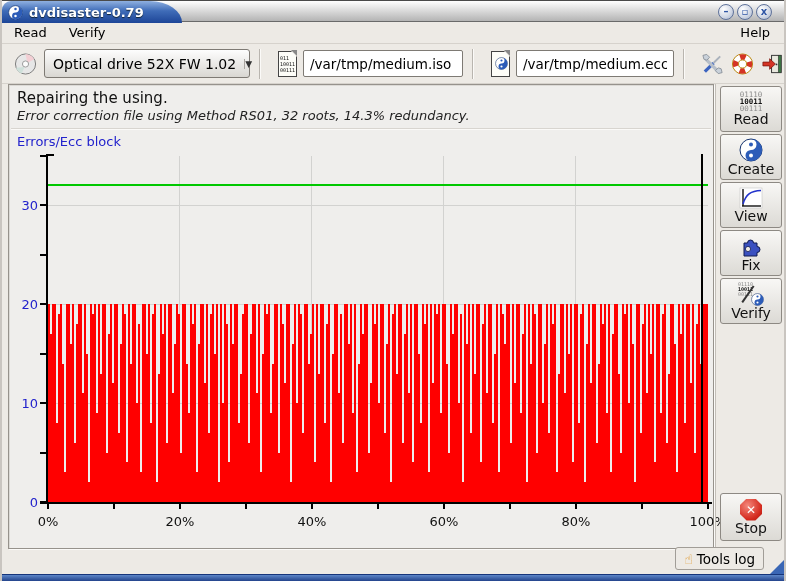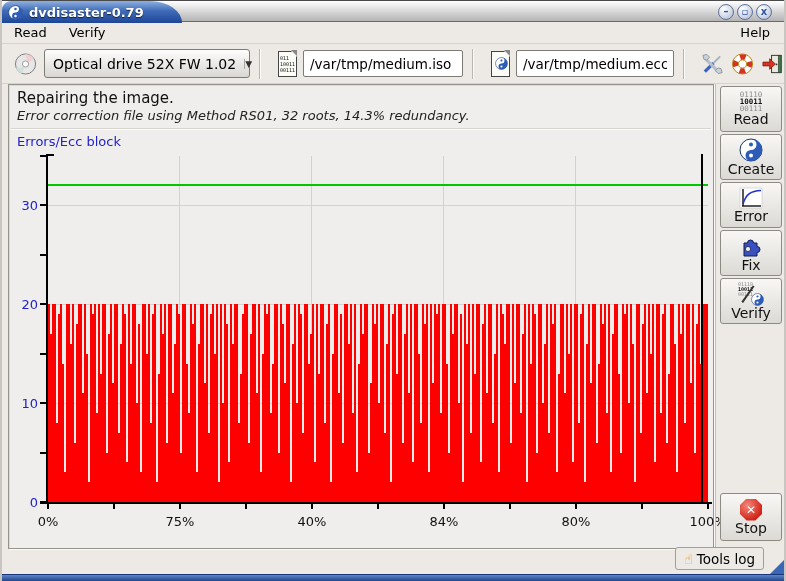--- a/index.html
+++ b/index.html
@@ -149,21 +149,21 @@
     </svg>
     <svg class="tb-icon" viewBox="0 0 24 24">
       <rect x="11" y="3" width="10" height="18" fill="#e9e9df" stroke="#333"></rect>
       <rect x="18" y="3" width="3" height="18" fill="#3e7a46" stroke="#333" stroke-width="0.6"></rect>
       <circle cx="16.2" cy="12.5" r="0.9" fill="#333"></circle>
       <path d="M2,10 h7 v-3.5 l6,5.5 -6,5.5 v-3.5 h-7 z" fill="#d43425" stroke="#7a150d" stroke-width="0.8"></path>
     </svg>
   </div>
 
   <div class="main-panel">
-    <div class="heading">Repairing the image.</div>
+    <div class="heading">Repairing the using.</div>
     <div class="subheading">Error correction file using Method RS01, 32 roots, 14.3% redundancy.</div>
     <div class="head-sep"></div>
     <div class="chart-title">Errors/Ecc block</div>
 
     <div class="plot">
       <div class="yaxis"></div>
       <div class="yaxis-cap"></div>
       <div class="xaxis"></div>
     <div style="position: absolute; left: 0px; width: 660px; height: 1px; background: rgb(210, 210, 208); bottom: 97.8571px;"></div>
         <div style="position: absolute; left: 0px; width: 660px; height: 1px; background: rgb(210, 210, 208); bottom: 196.714px;"></div>
@@ -521,23 +521,23 @@
         <div style="position: absolute; bottom: -7px; width: 2px; height: 5px; background: rgb(0, 0, 0); left: 131px;"></div>
         <div style="position: absolute; bottom: -7px; width: 2px; height: 5px; background: rgb(0, 0, 0); left: 197px;"></div>
         <div style="position: absolute; bottom: -7px; width: 2px; height: 5px; background: rgb(0, 0, 0); left: 263px;"></div>
         <div style="position: absolute; bottom: -7px; width: 2px; height: 5px; background: rgb(0, 0, 0); left: 329px;"></div>
         <div style="position: absolute; bottom: -7px; width: 2px; height: 5px; background: rgb(0, 0, 0); left: 395px;"></div>
         <div style="position: absolute; bottom: -7px; width: 2px; height: 5px; background: rgb(0, 0, 0); left: 461px;"></div>
         <div style="position: absolute; bottom: -7px; width: 2px; height: 5px; background: rgb(0, 0, 0); left: 527px;"></div>
         <div style="position: absolute; bottom: -7px; width: 2px; height: 5px; background: rgb(0, 0, 0); left: 593px;"></div>
         <div style="position: absolute; bottom: -7px; width: 2px; height: 5px; background: rgb(0, 0, 0); left: 659px;"></div>
         <div style="position: absolute; bottom: -27px; transform: translateX(-50%); font-size: 13px; color: rgb(17, 17, 17); left: 0px;">0%</div>
-        <div style="position: absolute; bottom: -27px; transform: translateX(-50%); font-size: 13px; color: rgb(17, 17, 17); left: 132px;">75%</div>
+        <div style="position: absolute; bottom: -27px; transform: translateX(-50%); font-size: 13px; color: rgb(17, 17, 17); left: 132px;">20%</div>
         <div style="position: absolute; bottom: -27px; transform: translateX(-50%); font-size: 13px; color: rgb(17, 17, 17); left: 264px;">40%</div>
-        <div style="position: absolute; bottom: -27px; transform: translateX(-50%); font-size: 13px; color: rgb(17, 17, 17); left: 396px;">84%</div>
+        <div style="position: absolute; bottom: -27px; transform: translateX(-50%); font-size: 13px; color: rgb(17, 17, 17); left: 396px;">60%</div>
         <div style="position: absolute; bottom: -27px; transform: translateX(-50%); font-size: 13px; color: rgb(17, 17, 17); left: 528px;">80%</div>
         <div style="position: absolute; bottom: -27px; transform: translateX(-50%); font-size: 13px; color: rgb(17, 17, 17); left: 660px;">100%</div>
       </div>
 
   </div>
 
   <div class="side-col">
     <div class="side-btn" style="top:2px">
       <div class="binary">
         <div>01110</div>
@@ -555,21 +555,21 @@
       </svg>
       <div class="lbl">Create</div>
     </div>
     <div class="side-btn" style="top:98px">
       <svg width="24" height="22" viewBox="0 0 24 22">
         <rect x="1" y="1" width="22" height="20" fill="#fff" stroke="#bbb" stroke-width="0.5"></rect>
         <line x1="4" y1="2" x2="4" y2="19" stroke="#111" stroke-width="1.4"></line>
         <line x1="3" y1="19" x2="22" y2="19" stroke="#111" stroke-width="1.4"></line>
         <path d="M4,17 C7,7 12,4 22,3.5" fill="none" stroke="#2233cc" stroke-width="1.6"></path>
       </svg>
-      <div class="lbl">Error</div>
+      <div class="lbl">View</div>
     </div>
     <div class="side-btn" style="top:194px">
       <div style="position:relative;width:26px;height:24px">
         <div class="binary" style="font-size:5px;line-height:5px;position:absolute;left:0;top:0">
           <div>01110</div>
           <div><b>10011</b></div>
           <div>00111</div>
         </div>
         <div style="position:absolute;left:9px;top:2px;width:1.5px;height:20px;background:#333;transform:rotate(35deg)"></div>
         <svg width="13" height="13" viewBox="0 0 24 24" style="position:absolute;right:0;bottom:0">

